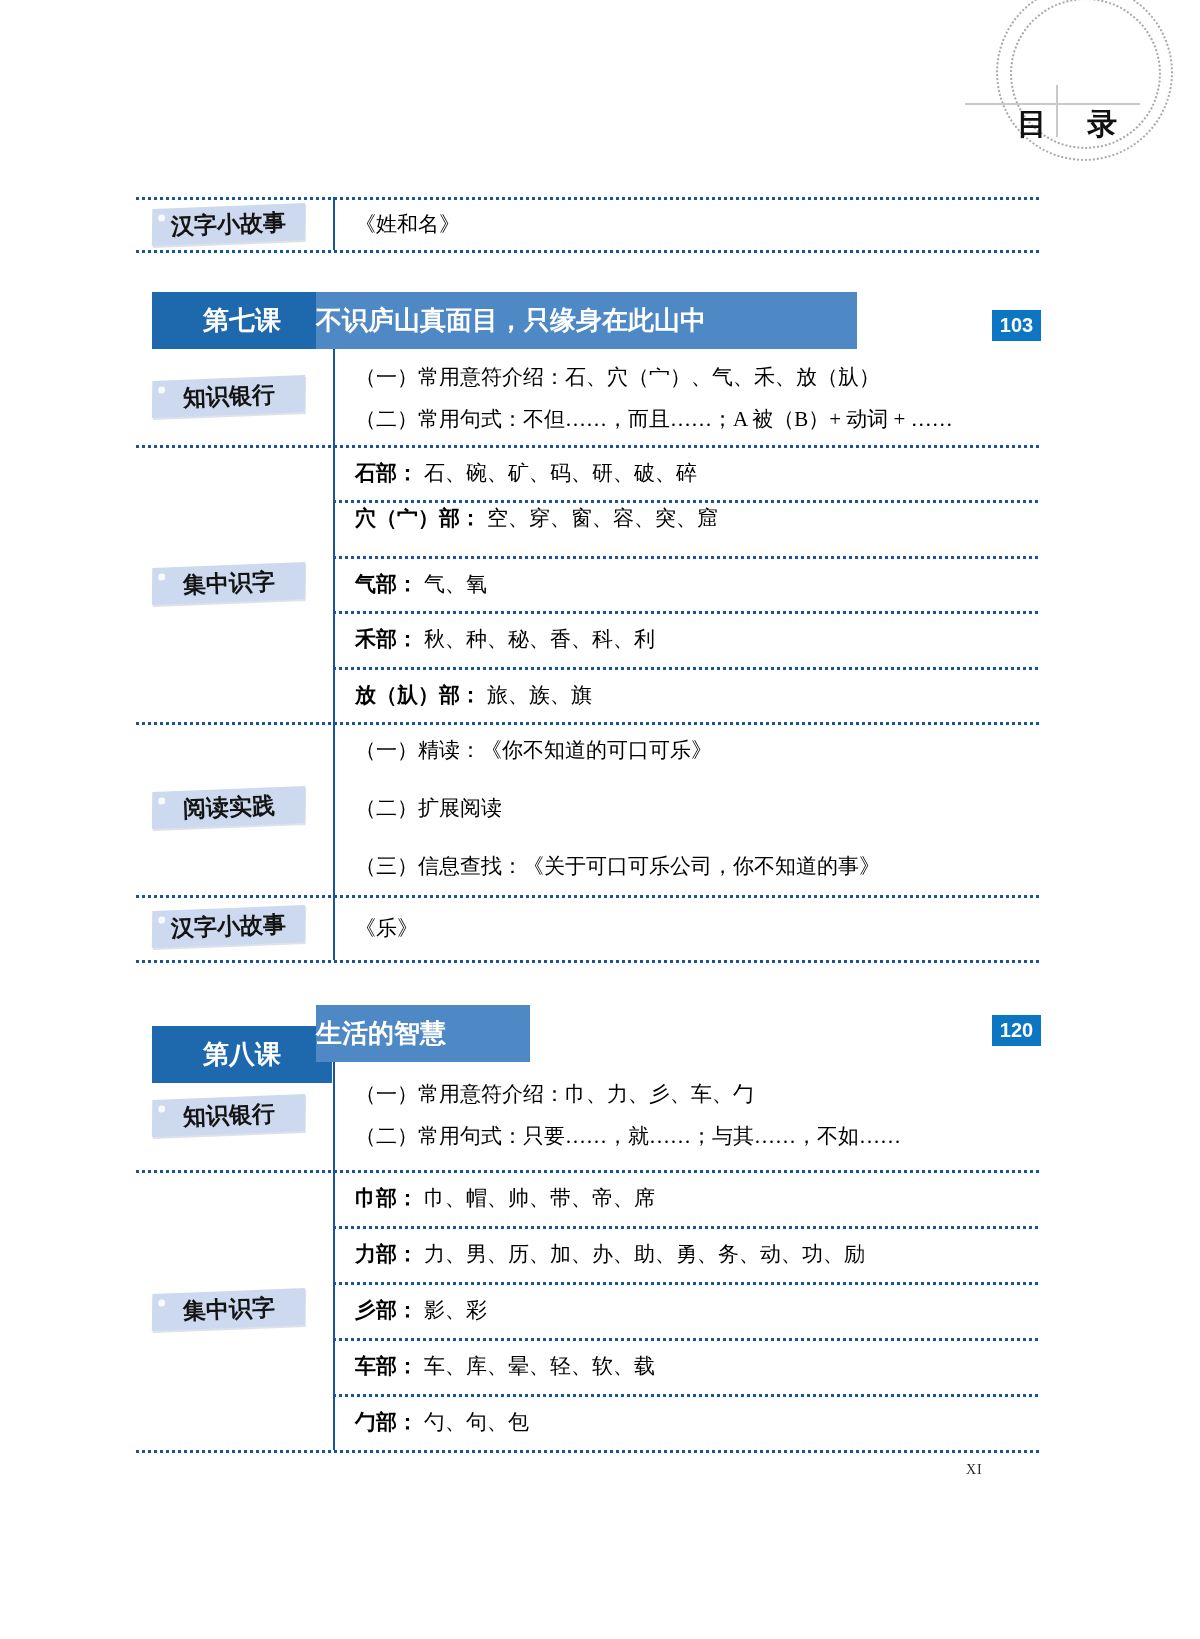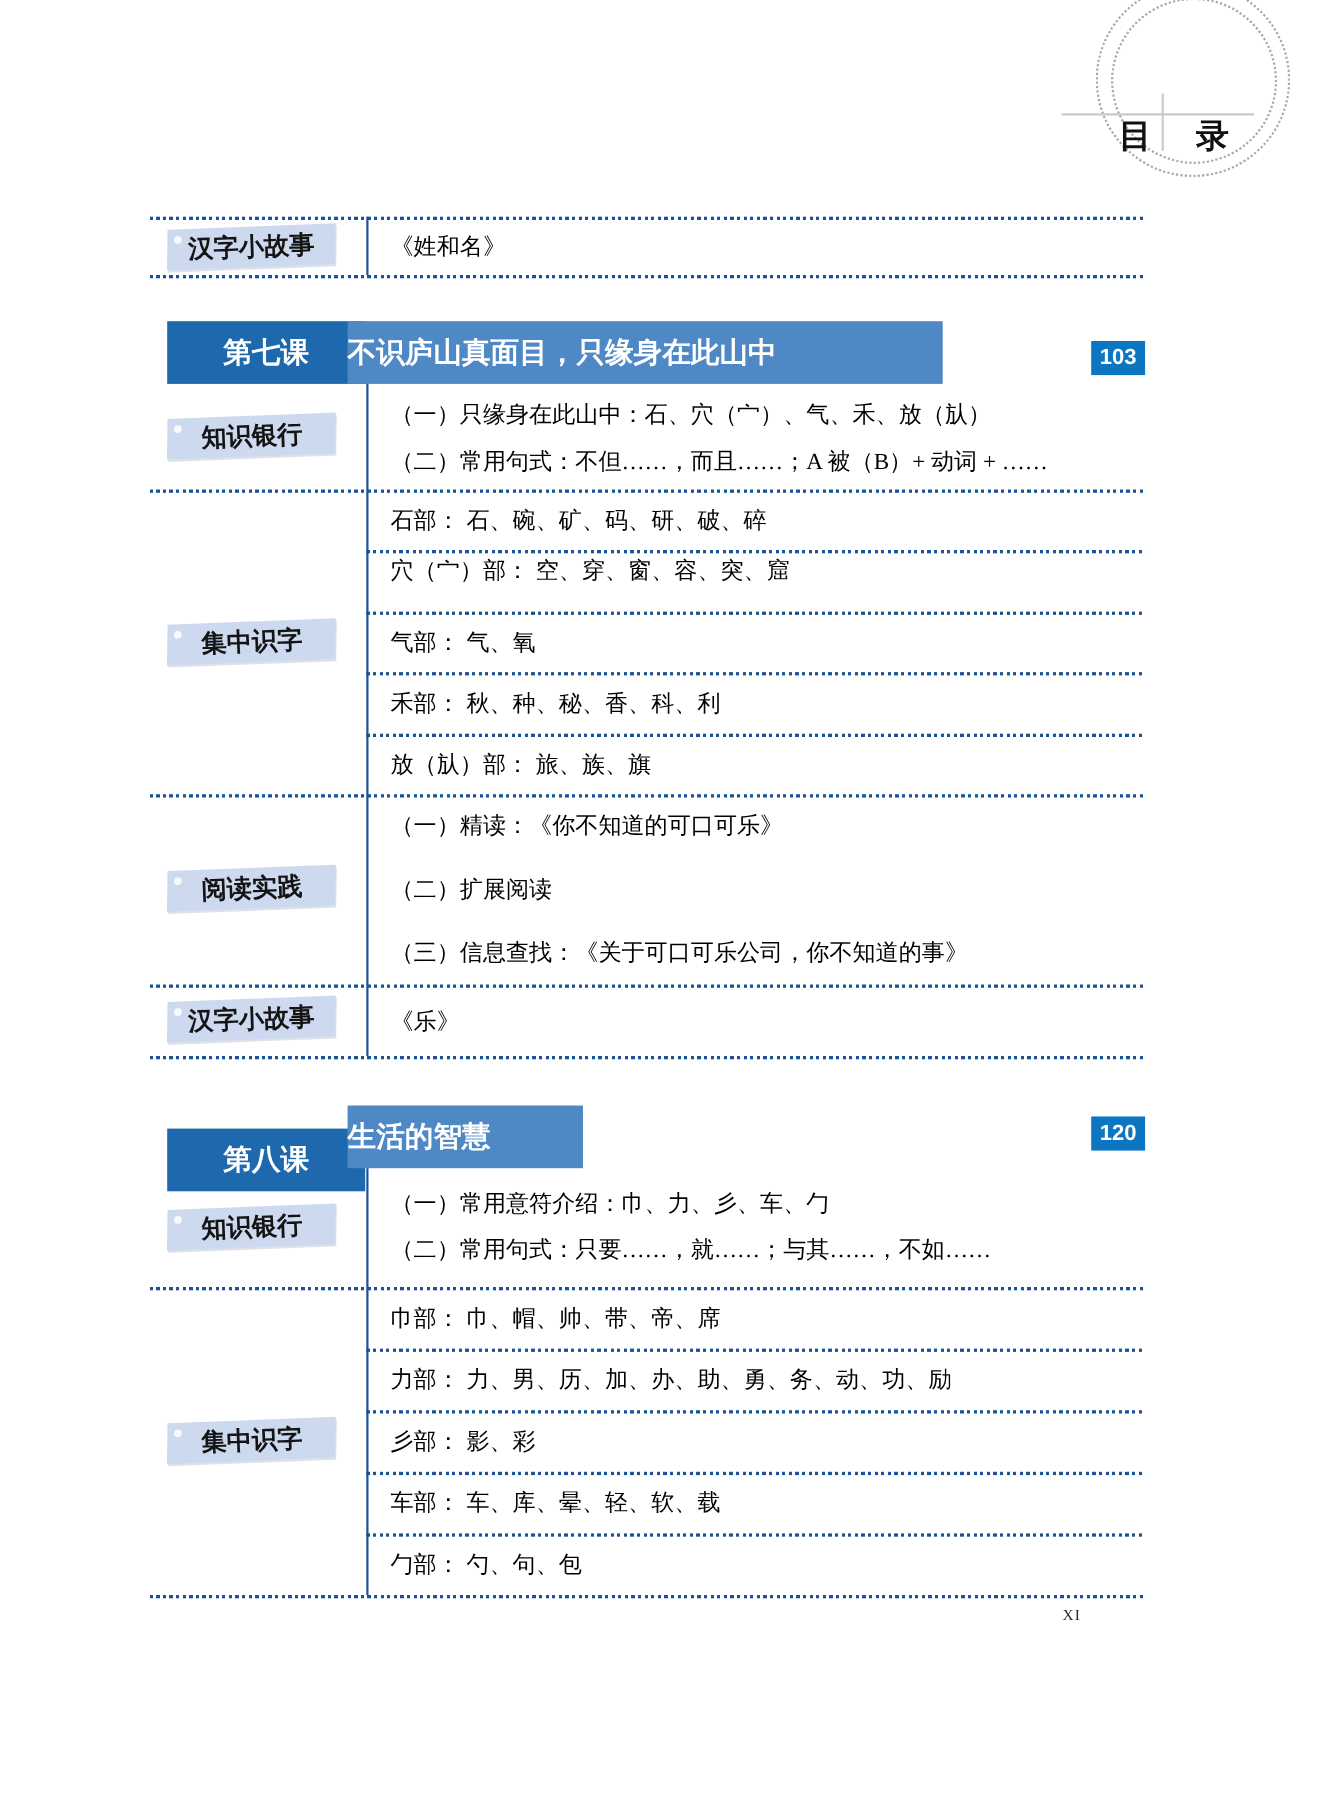--- a/index.html
+++ b/index.html
@@ -33,21 +33,21 @@
   .les-title{position:absolute;left:316px;height:57px;background:#4e88c5;color:#fff;
        display:flex;align-items:center;box-sizing:border-box;
        font-family:"Liberation Sans","DejaVu Sans",sans-serif;font-weight:bold;font-size:26px;white-space:nowrap;}
   .pagechip{position:absolute;left:992px;width:49px;height:31px;background:#0d76c2;color:#fff;
        display:flex;align-items:center;justify-content:center;
        font-family:"Liberation Sans","DejaVu Sans",sans-serif;font-weight:bold;font-size:20px;}
 
   
   .crow{position:absolute;left:355px;width:645px;display:flex;align-items:center;
         font-size:21px;white-space:nowrap;}
-  .crow .bold{font-weight:normal;margin-right:6px;}
+  .crow .bold{font-weight:bold;margin-right:6px;}
 
   .pageno{position:absolute;left:966px;top:1462px;font-size:14px;color:#2a2a2a;letter-spacing:1px;}
 </style>
 </head>
 <body>
 
 <div id="page">
 
   <div class="circ" style="left:996px;top:-16px;width:173px;height:173px;"></div>
   <div class="circ" style="left:1010px;top:-2px;width:147px;height:147px;"></div>
@@ -68,21 +68,21 @@
   <div class="les-num" style="top:292px;">第七课</div>
   <div class="les-title" style="top:292px;width:541px;">不识庐山真面目，只缘身在此山中</div>
   <div class="pagechip" style="top:310px;">103</div>
 
   <div class="vline" style="top:349px;height:611px;"></div>
 
   <div class="tag" style="top:378px;">
       <span>知识银行</span>
     </div>
   <div class="crow" style="top:357px;height:40px;">
-      <span>（一）只缘身在此山中：石、穴（宀）、气、禾、放（㫃）</span>
+      <span>（一）常用意符介绍：石、穴（宀）、气、禾、放（㫃）</span>
     </div>
   <div class="crow" style="top:399px;height:40px;">
       <span>（二）常用句式：不但……，而且……；A 被（B）+ 动词 + ……</span>
     </div>
   <div class="dot-h" style="left:136px;top:445px;width:904px;"></div>
 
   <div class="tag" style="top:565px;">
       <span>集中识字</span>
     </div>
   <div class="crow" style="top:445px;height:55px;">

